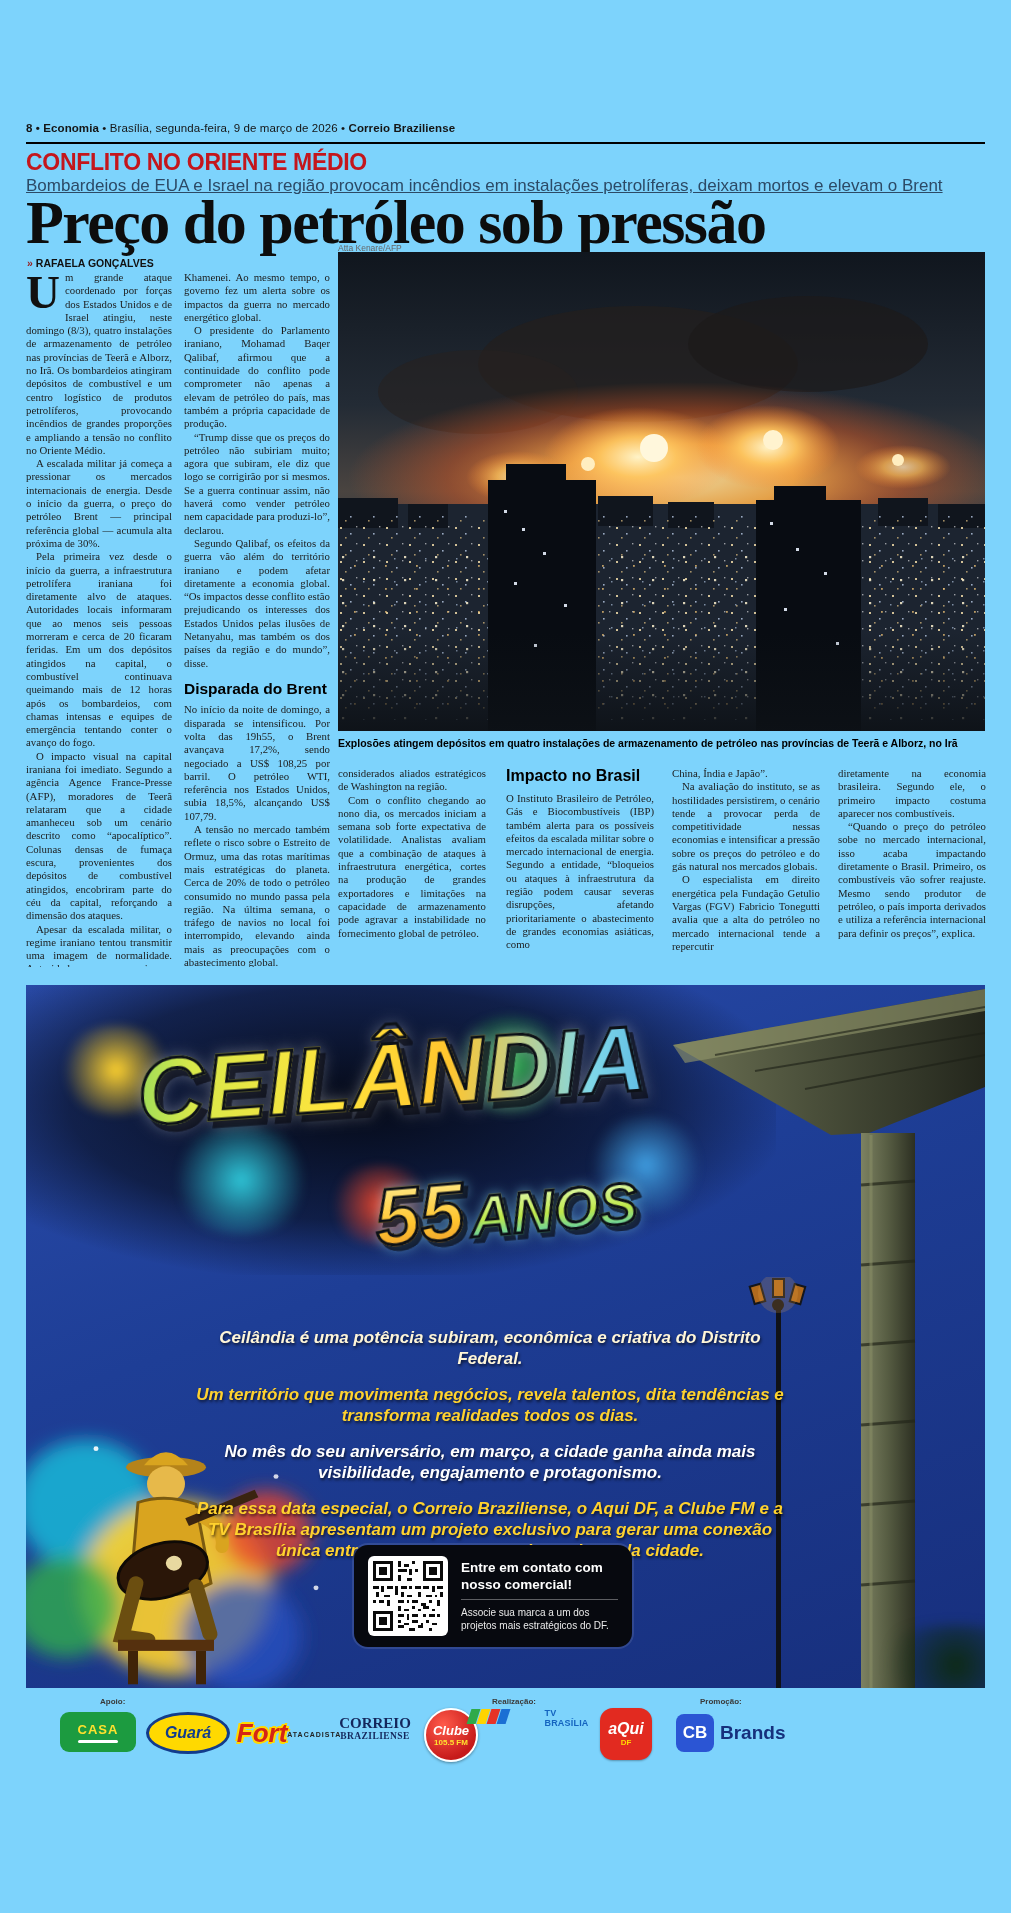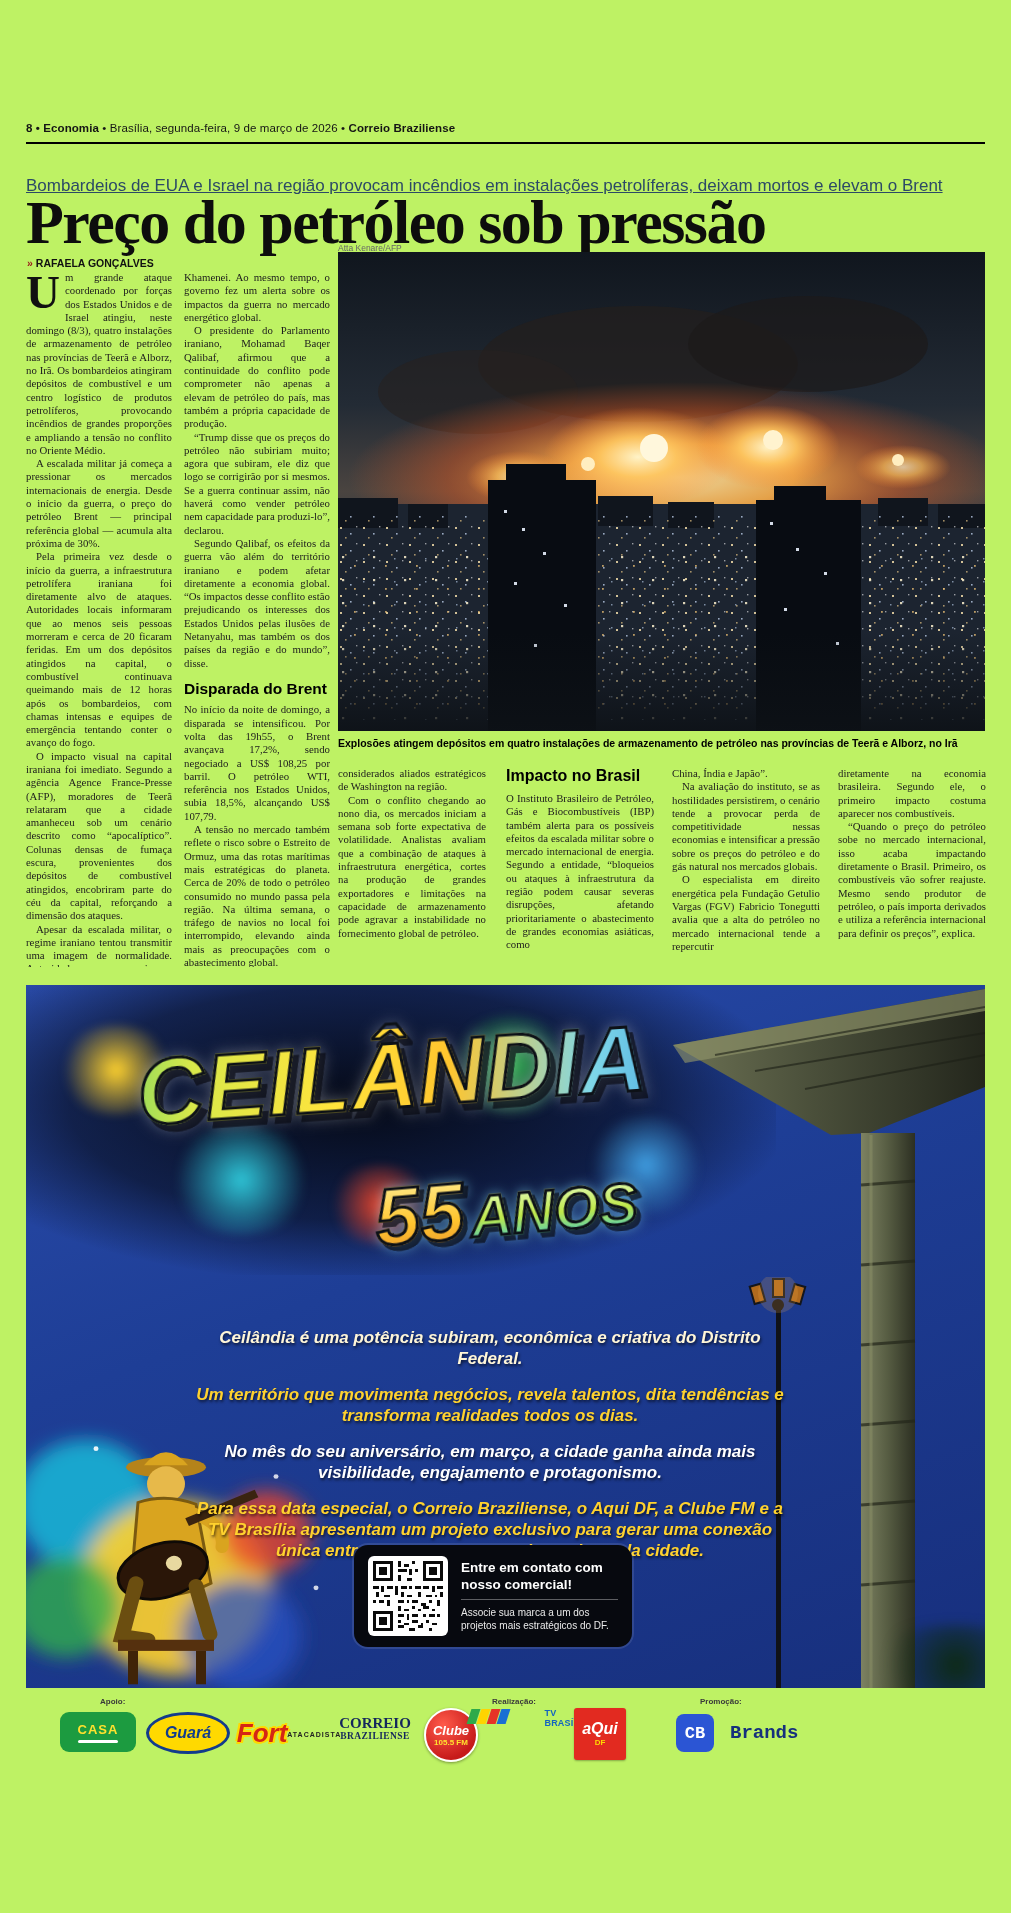--- a/index.html
+++ b/index.html
@@ -1,16 +1,16 @@
 <!DOCTYPE html>
 <html><head>
 <meta charset="utf-8">
 <style>
   html,body{margin:0;padding:0;background:#e8e8e8;}
-  #page{position:relative;width:1011px;height:1913px;margin:0 auto;background:#bef264;overflow:hidden;
+  #page{position:relative;width:1011px;height:1913px;margin:0 auto;background:#7dd3fc;overflow:hidden;
         font-family:"Liberation Sans",sans-serif;}
   #page *{box-sizing:border-box;}
   .abs{position:absolute;}
 
   
   .masthead{left:26px;top:122px;font-size:11.5px;color:#151515;letter-spacing:.1px;}
   .masthead .bold{font-weight:bold;}
   .masthead-rule{left:26px;top:142px;width:959px;height:2px;background:#000;}
 
   
@@ -102,45 +102,46 @@
   .logo-correio .l1{font-size:15px;line-height:1;} .logo-correio .l2{font-size:9.5px;letter-spacing:.4px;line-height:1.2;}
   .logo-clube{left:424px;top:1708px;width:54px;height:54px;border-radius:50%;flex-direction:column;
       background:radial-gradient(circle at 35% 30%,#ff5a4a,#c61a1a 72%);border:2px solid #fff;
       box-shadow:0 1px 3px rgba(0,0,0,.4);color:#fff;}
   .logo-clube .nm{font-style:italic;font-weight:900;font-size:13px;line-height:1;}
   .logo-clube .fq{font-size:8px;font-weight:bold;color:#ffe12e;margin-top:1px;}
   .logo-tv{left:496px;top:1708px;width:66px;flex-direction:row;gap:36px;}
   .logo-tv .flag{display:flex;gap:1px;margin-bottom:3px;}
   .logo-tv .flag span{display:block;width:9px;height:15px;transform:skewX(-18deg);}
   .logo-tv .t{font-size:9px;font-weight:900;color:#1464c0;letter-spacing:.2px;}
-  .logo-aqui{left:574px;top:1708px;width:52px;height:52px;background:#e22a20;border-radius:3px;
+  .logo-aqui{left:600px;top:1708px;width:52px;height:52px;background:#e22a20;border-radius:13px;
       flex-direction:column;color:#fff;box-shadow:0 1px 2px rgba(0,0,0,.3);}
   .logo-aqui .a{font-style:italic;font-weight:900;font-size:16px;line-height:1;}
   .logo-aqui .df{font-size:8px;font-weight:900;color:#ffd900;margin-top:1px;}
-  .logo-cb{left:676px;top:1714px;gap:16px;font-family:Liberation Mono, monospace;}
+  .logo-cb{left:676px;top:1714px;gap:6px;}
   .logo-cb .sq{width:38px;height:38px;background:#2b55d4;border-radius:8px;display:flex;align-items:center;
       justify-content:center;color:#fff;font-weight:900;font-size:17px;}
   .logo-cb .wd{color:#16307c;font-weight:900;font-size:19px;}
 </style>
 </head>
 <body>
 
 <div id="page">
 
   <div class="abs masthead">
     <span class="bold">8</span>
     <span class="bold"> <span>•</span> </span>
     <span class="bold">Economia</span>
     <span> <span>•</span> </span>
     <span>Brasília, segunda-feira, 9 de março de 2026</span>
     <span> <span>•</span> </span>
     <span class="bold">Correio Braziliense</span>
   </div>
   <div class="abs masthead-rule"></div>
 
+  <div class="abs kicker">CONFLITO NO ORIENTE MÉDIO</div>
   <div class="abs subhead">Bombardeios de EUA e Israel na região provocam incêndios em instalações petrolíferas, deixam mortos e elevam o Brent</div>
   <h1 class="abs headline" style="margin:0;">Preço do petróleo sob pressão</h1>
   <div class="abs byline">
     <span class="marker">»</span><span>RAFAELA GONÇALVES</span>
   </div>
 
   <div class="bodycol coltall col1">
     <p><span class="dropcap">U</span><span>m grande ataque coordenado por forças dos Estados Unidos e de Israel atingiu, neste domingo (8/3), quatro instalações de armazenamento de petróleo nas províncias de Teerã e Alborz, no Irã. Os bombardeios atingiram depósitos de combustível e um centro logístico de produtos petrolíferos, provocando incêndios de grandes proporções e ampliando a tensão no conflito no Oriente Médio.</span></p>
     <p>A escalada militar já começa a pressionar os mercados internacionais de energia. Desde o início da guerra, o preço do petróleo Brent — principal referência global — acumula alta próxima de 30%.</p>
     <p>Pela primeira vez desde o início da guerra, a infraestrutura petrolífera iraniana foi diretamente alvo de ataques. Autoridades locais informaram que ao menos seis pessoas morreram e cerca de 20 ficaram feridas. Em um dos depósitos atingidos na capital, o combustível continuava queimando mais de 12 horas após os bombardeios, com chamas intensas e equipes de emergência tentando conter o avanço do fogo.</p>

